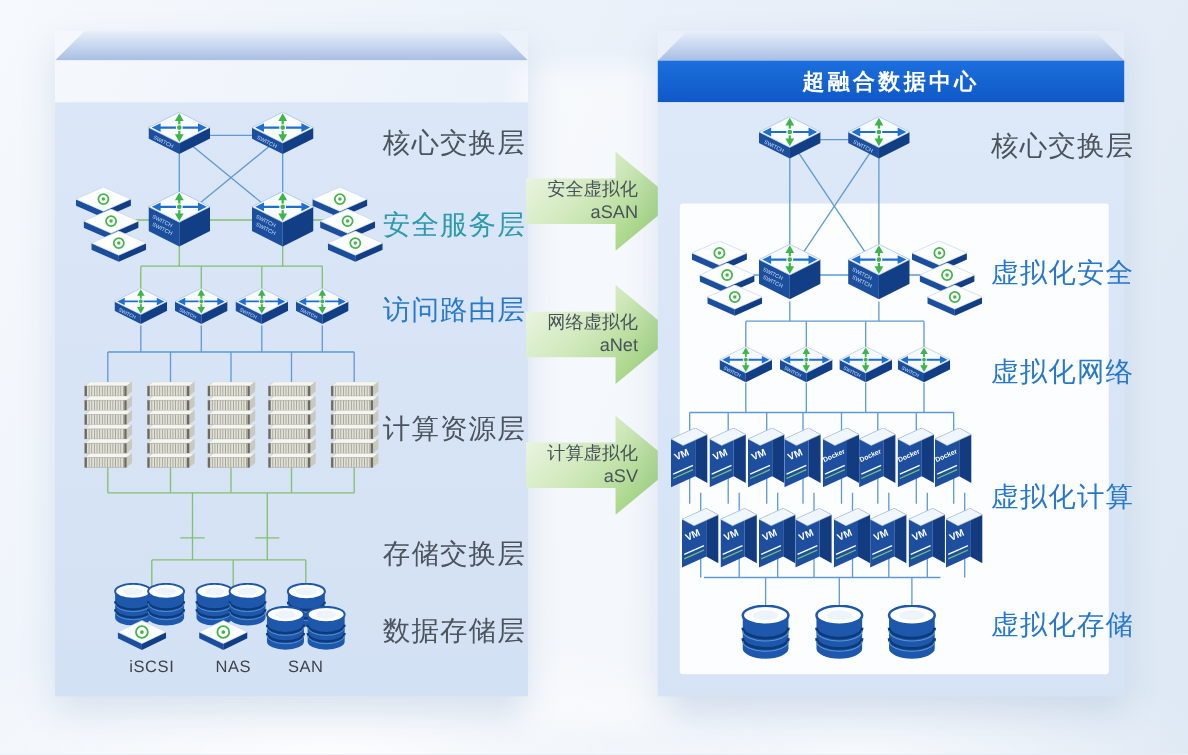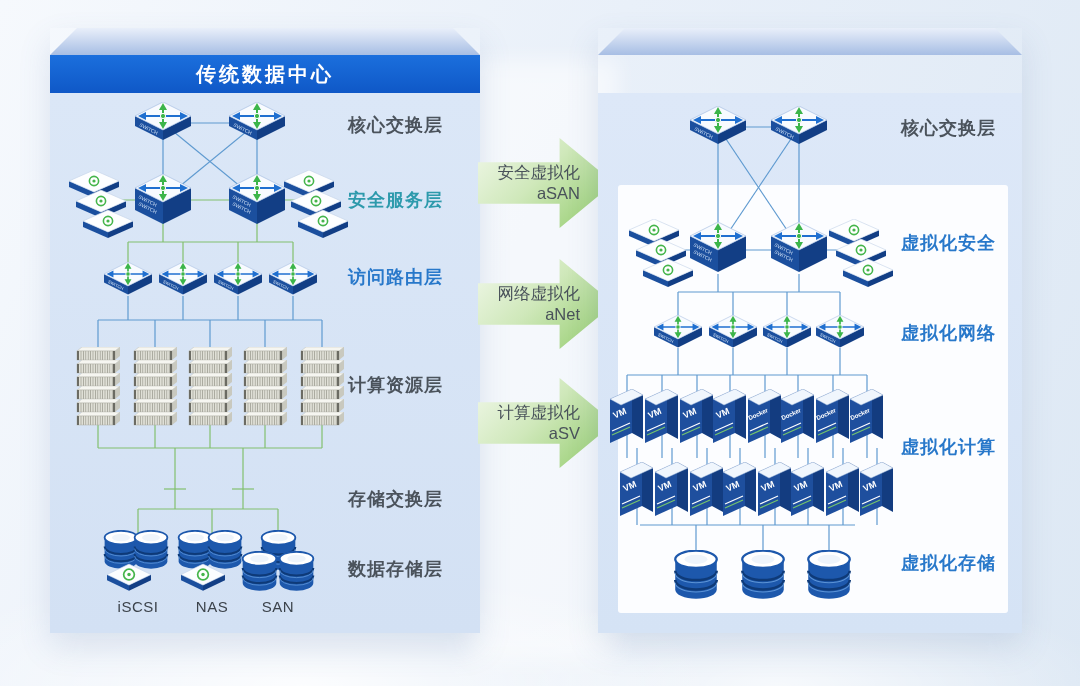--- a/index.html
+++ b/index.html
@@ -26,21 +26,21 @@
   #left-panel .pbody{background:linear-gradient(180deg,#dbe7f7 0%,#d3e1f4 100%);}
   #right-panel{left:598px;width:424px;}
   #right-panel .pbody{background:linear-gradient(180deg,#dde8f8 0%,#d5e3f5 100%);}
   .panel{box-shadow:0 14px 30px rgba(90,120,170,.16);}
   .whitebox{left:20px;top:92px;width:390px;height:428px;background:#fcfdff;border-radius:3px;}
   
   svg.wires{left:0;top:0;pointer-events:none;}
   line.b{stroke:#5f9ad0;stroke-width:1.2;}
   line.g{stroke:#82c06e;stroke-width:1.2;}
   
-  .lab{font-size:18px;font-weight:700;letter-spacing:1px;white-space:nowrap;}
+  .lab{font-size:25px;font-weight:400;letter-spacing:1px;white-space:nowrap;}
   .c-dark{color:#4b535c;}
   .c-teal{color:#2d9aac;}
   .c-blue{color:#2878ca;}
   .stor-lab{width:74px;text-align:center;font-size:15px;color:#3c434b;letter-spacing:.5px;}
   
   .arrow{width:136px;height:90px;
     background:linear-gradient(135deg,#f1f8ea 0%,#cfe8ba 45%,#8fca67 100%);
     clip-path:polygon(0% 27%,60% 27%,60% 0%,100% 50%,60% 100%,60% 73%,0% 73%);
     display:flex;flex-direction:column;justify-content:center;align-items:flex-end;
     padding-right:34px;box-sizing:border-box;}
@@ -148,21 +148,20 @@
     </symbol>
   </defs>
 </svg>
 
 <div id="stage">
   <div class="abs mid-glow"></div>
   <div class="abs wave"></div>
 
   <div id="left-panel" class="abs panel">
     <div class="topface"></div>
-    <div class="header">传统数据中心</div>
     <div class="pbody">
 
       <svg class="abs wires" style="left:0;top:-65px" width="430" height="605">
 
         <line class="b" x1="113" y1="95" x2="207" y2="95"></line>
         <line class="b" x1="113" y1="95" x2="113" y2="172"></line>
         <line class="b" x1="207" y1="95" x2="207" y2="172"></line>
         <line class="b" x1="113" y1="95" x2="207" y2="172"></line>
         <line class="b" x1="207" y1="95" x2="113" y2="172"></line>
 
@@ -282,20 +281,21 @@
     <div>计算虚拟化</div>
     <div>aSV</div>
   </div>
   <div class="abs arrow" style="left:478px;top:259px">
     <div>网络虚拟化</div>
     <div>aNet</div>
   </div>
 
   <div id="right-panel" class="abs panel">
     <div class="topface"></div>
+    <div class="header">超融合数据中心</div>
     <div class="pbody" id="right-body">
 
       <div class="abs whitebox"></div>
 
       <svg class="abs wires" style="left:0;top:-65px" width="424" height="605">
         <line class="b" x1="120" y1="99" x2="201" y2="99"></line>
         <line class="b" x1="120" y1="99" x2="120" y2="220"></line>
         <line class="b" x1="201" y1="99" x2="201" y2="220"></line>
         <line class="b" x1="120" y1="99" x2="201" y2="220"></line>
         <line class="b" x1="201" y1="99" x2="120" y2="220"></line>

